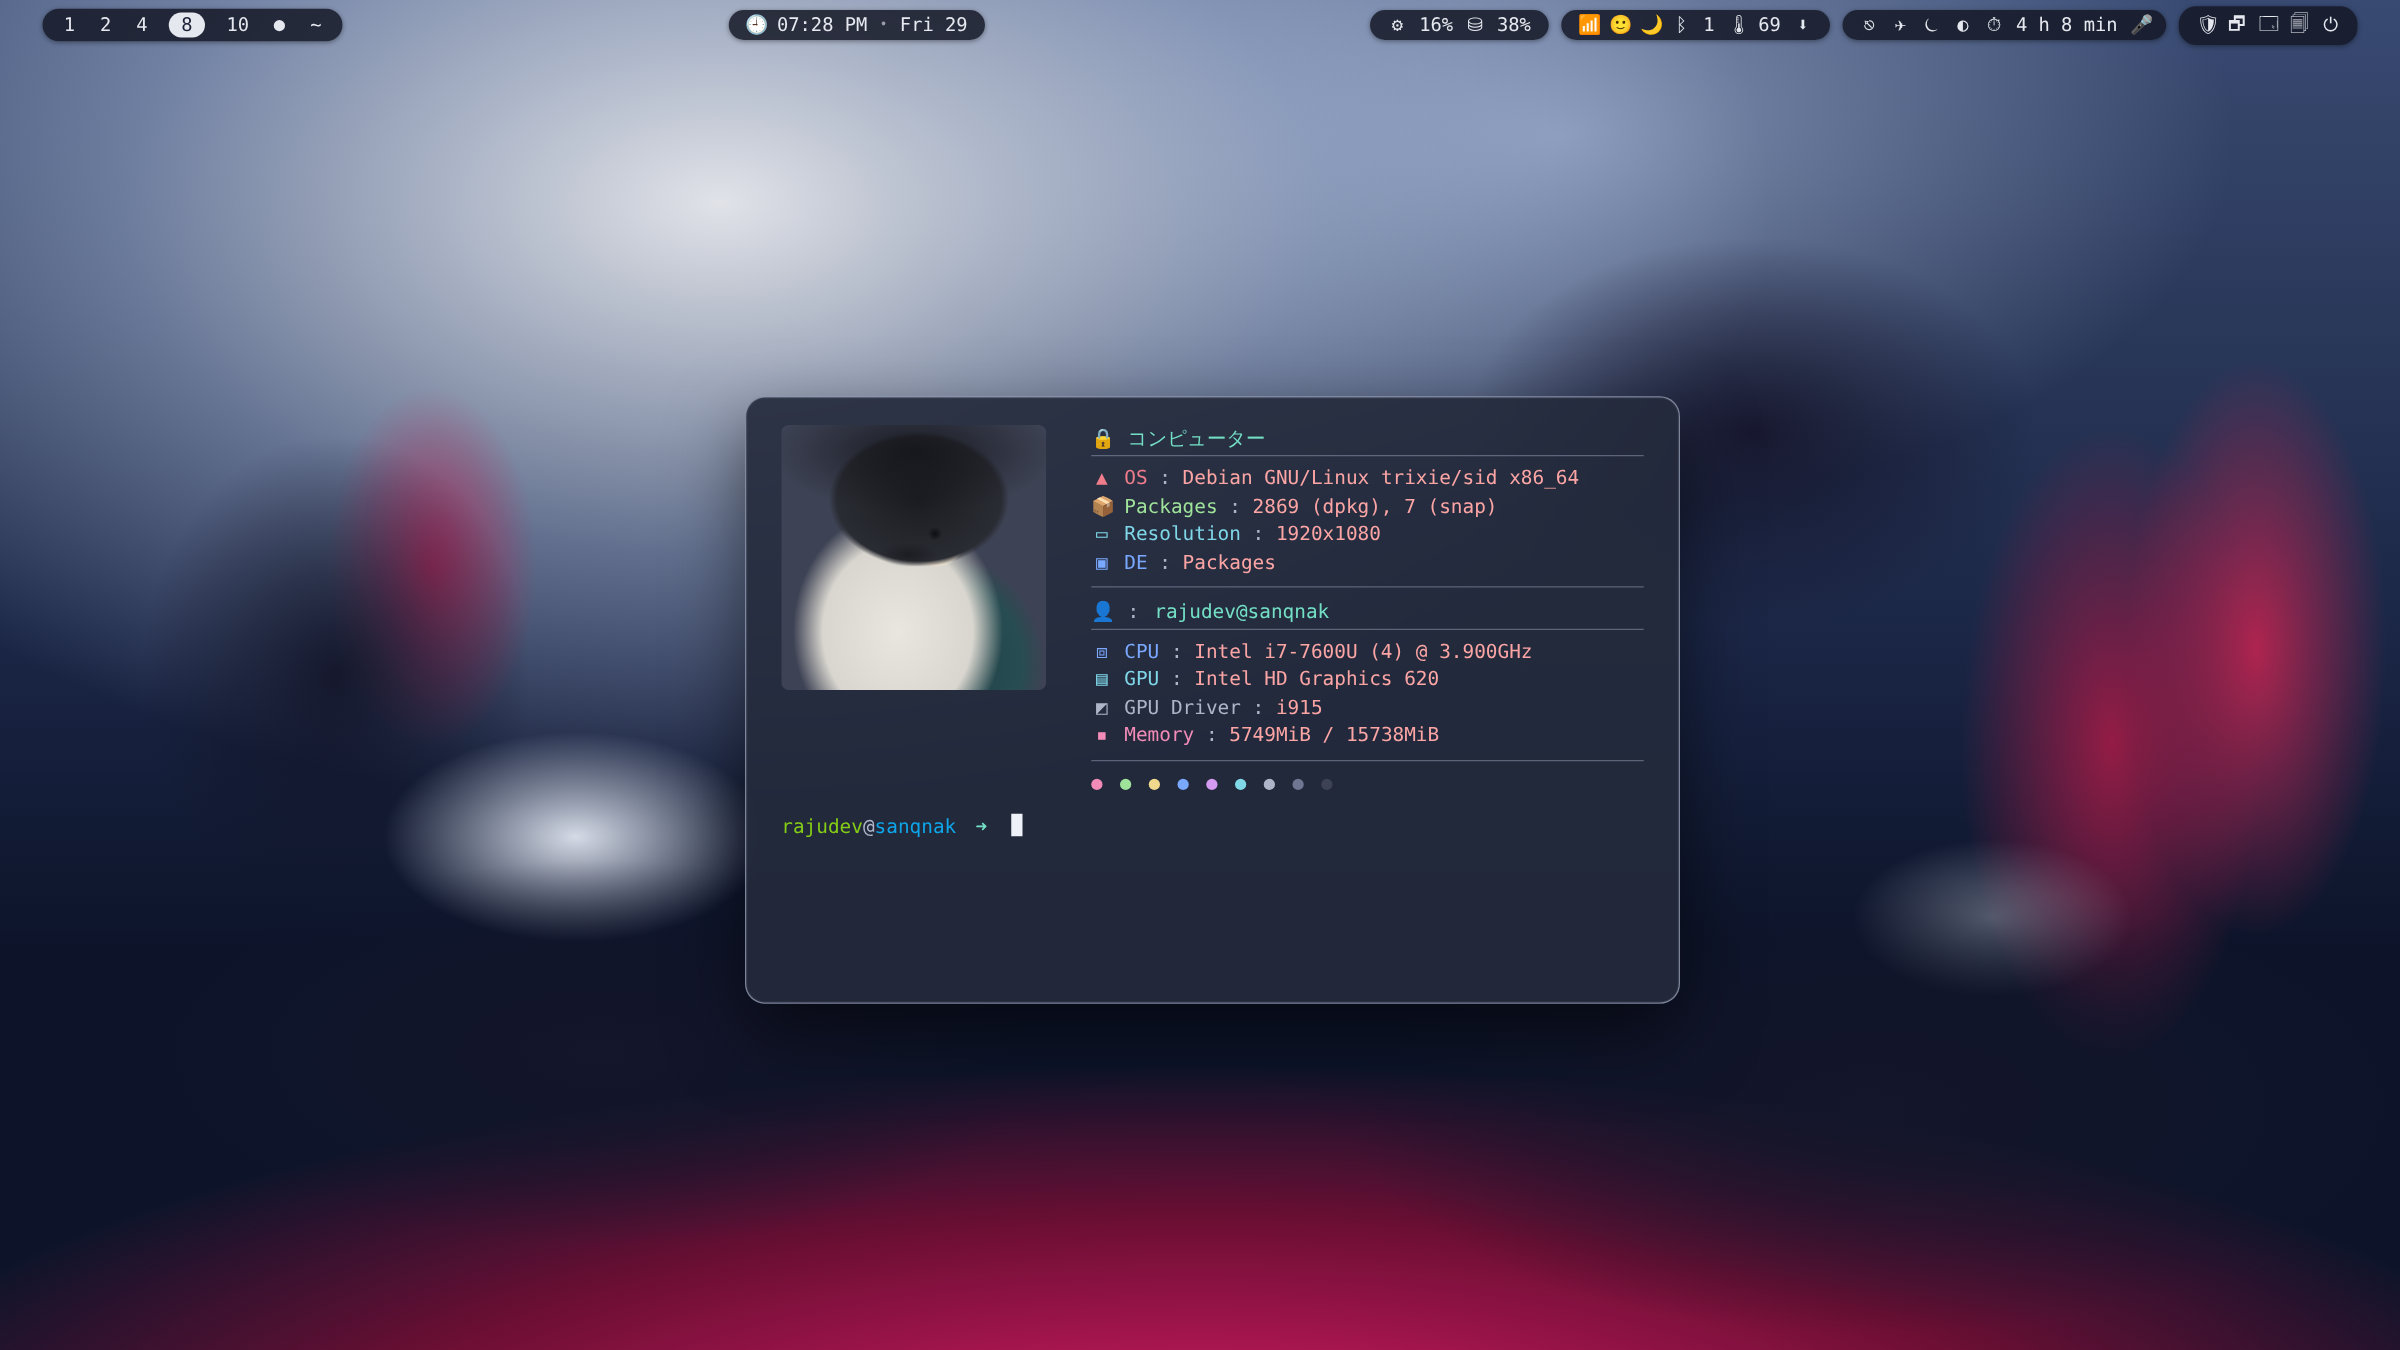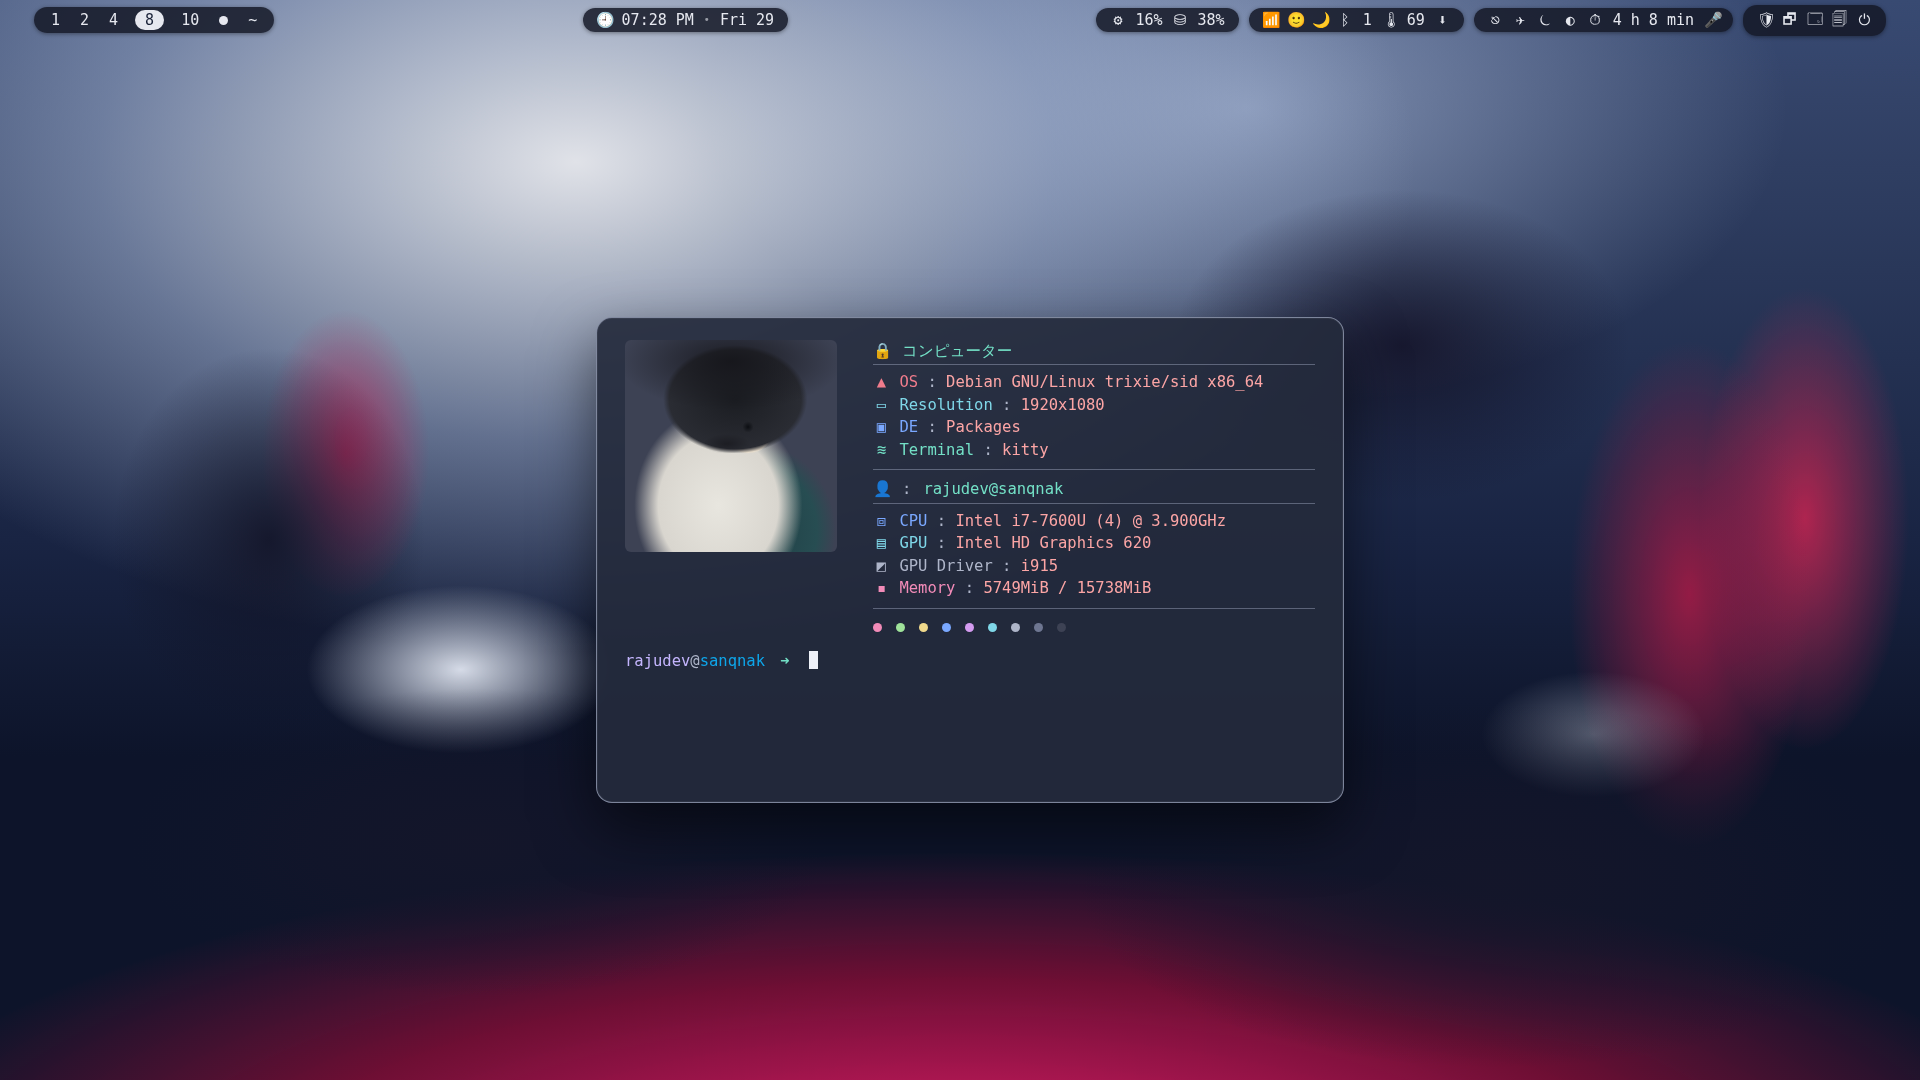--- a/index.html
+++ b/index.html
@@ -121,21 +121,21 @@
   .c-gray   { color:#aeb5c9; }
   .c-white  { color:#fca5a5; }
   .sep      { color:#aeb5c9; }
 
   .hr { border: none; border-top: 1px solid rgba(200,210,235,0.35); margin: 8px 0; }
 
   .palette { margin-top: 14px; display:flex; gap: 14px; }
   .sw { width: 9px; height: 9px; border-radius: 50%; }
 
   .prompt { margin-top: 18px; font-size: 15.5px; }
-  .prompt .user { color:#c4b5fd; }
+  .prompt .user { color:#84cc16; }
   .prompt .at   { color:#aeb5c9; }
   .prompt .host { color:#0ea5e9;text-align:center; }
   .prompt .arrow{ color:#73e0c6; margin: 0 6px; }
   .cursor {
     display:inline-block; width: 9px; height: 18px; background:#eef1f8;
     vertical-align: -3px; margin-left: 4px;
     animation: blink 1s steps(1) infinite;
   }
   @keyframes blink { 50% { opacity: 0; } }
 </style>
@@ -209,23 +209,23 @@
     <div class="fetch-art"></div>
 
     <div class="fetch-info">
 
       <div class="block-title">
         <span class="key-ico">🔒</span>
         <span>コンピューター</span>
       </div>
       <div id="rows1">
           <div class="row"><span class="key-ico c-red">▲</span> <span class="c-red">OS</span><span class="sep"> : </span><span class="c-white">Debian GNU/Linux trixie/sid x86_64</span></div>
+          <div class="row"><span class="key-ico c-green">📦</span> <span class="c-green">Packages</span><span class="sep"> : </span><span class="c-white">2869 (dpkg), 7 (snap)</span></div>
           <div class="row"><span class="key-ico c-cyan">▭</span> <span class="c-cyan">Resolution</span><span class="sep"> : </span><span class="c-white">1920x1080</span></div>
           <div class="row"><span class="key-ico c-blue">▣</span> <span class="c-blue">DE</span><span class="sep"> : </span><span class="c-white">Packages</span></div>
-          <div class="row"><span class="key-ico c-teal">≋</span> <span class="c-teal">Terminal</span><span class="sep"> : </span><span class="c-white">kitty</span></div>
         </div>
 
       <hr class="hr">
 
       <div class="block-title">
         <span class="key-ico">👤</span>
         <span class="sep">: </span>
         <span class="c-teal">rajudev@sanqnak</span>
       </div>
       <div id="rows2">

